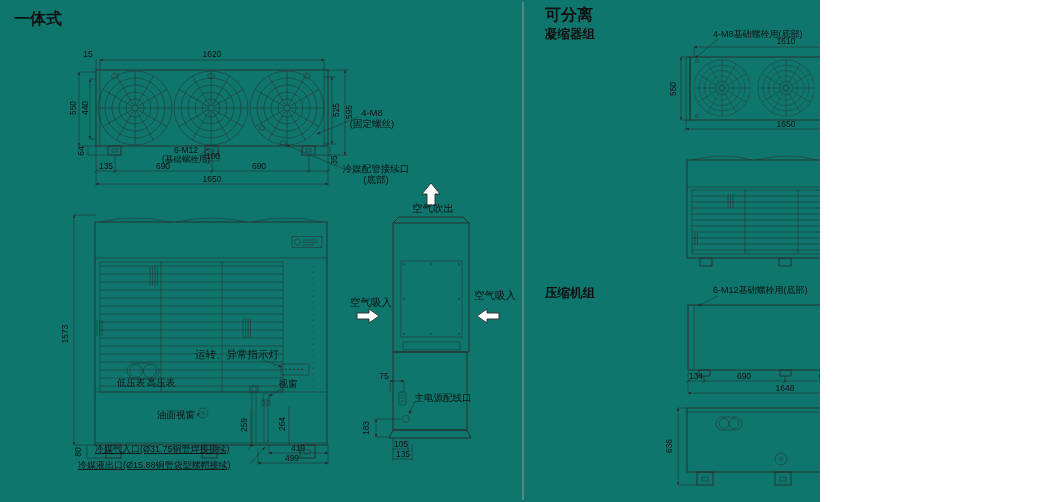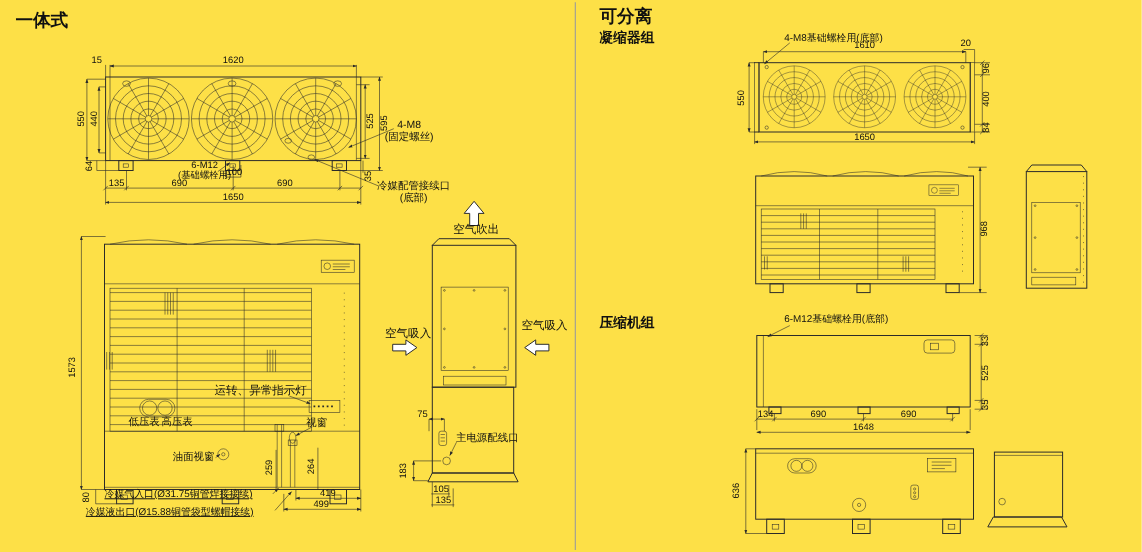--- a/index.html
+++ b/index.html
@@ -1,16 +1,16 @@
 <!DOCTYPE html>
 <html><head>
 <meta charset="utf-8">
 <style>
   html,body{margin:0;padding:0;background:#fff;}
-  .canvas{position:relative;width:1038px;height:502px;background:#fde047;overflow:hidden;}
+  .canvas{position:relative;width:820px;height:502px;background:#0f766e;overflow:hidden;}
   svg{display:block;}
   .s{stroke:#2a2a2a;fill:none;stroke-width:0.9;}
   .t{stroke:#2a2a2a;fill:none;stroke-width:0.5;}
   .d{stroke:#2a2a2a;fill:none;stroke-width:0.55;}
   .w{fill:#ffffff;}
   text{font-family:"Liberation Sans","DejaVu Sans",sans-serif;fill:#101010;}
   .n{font-size:8.5px;text-anchor:middle;}
   .l{font-size:9.5px;text-anchor:middle;}
   .ls{font-size:9px;text-anchor:start;}
   .lb{font-size:10.5px;text-anchor:middle;}

